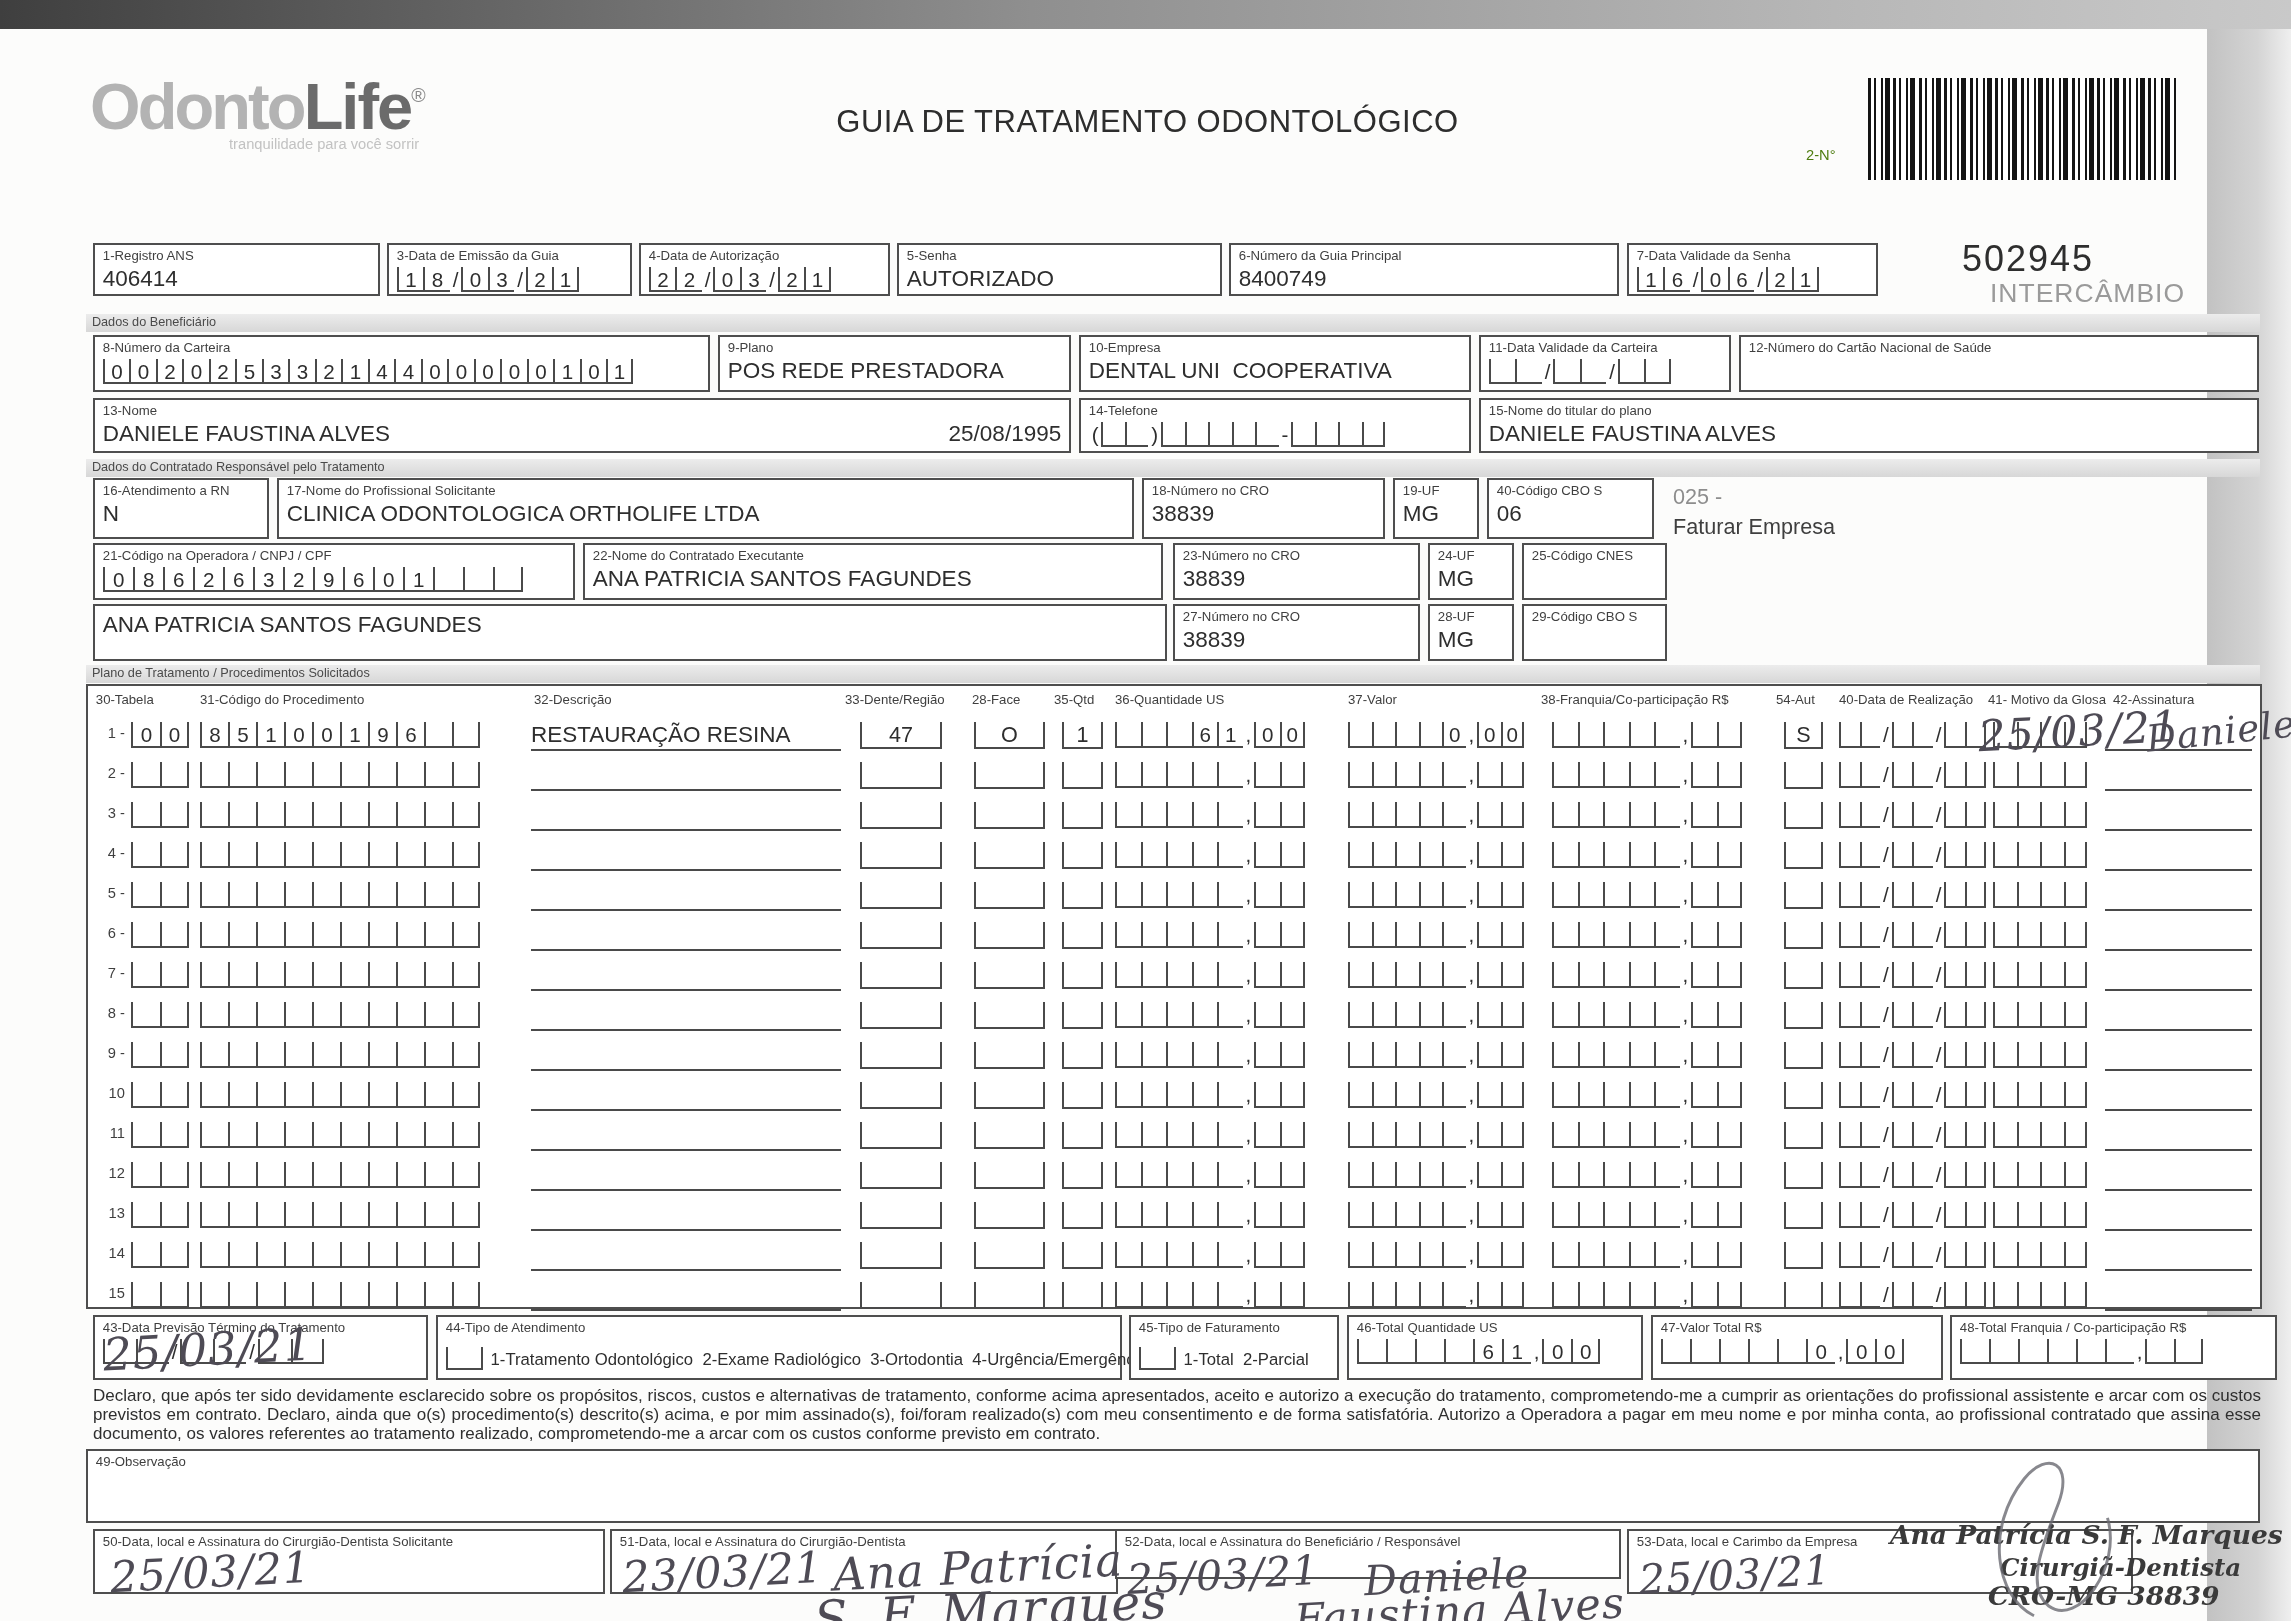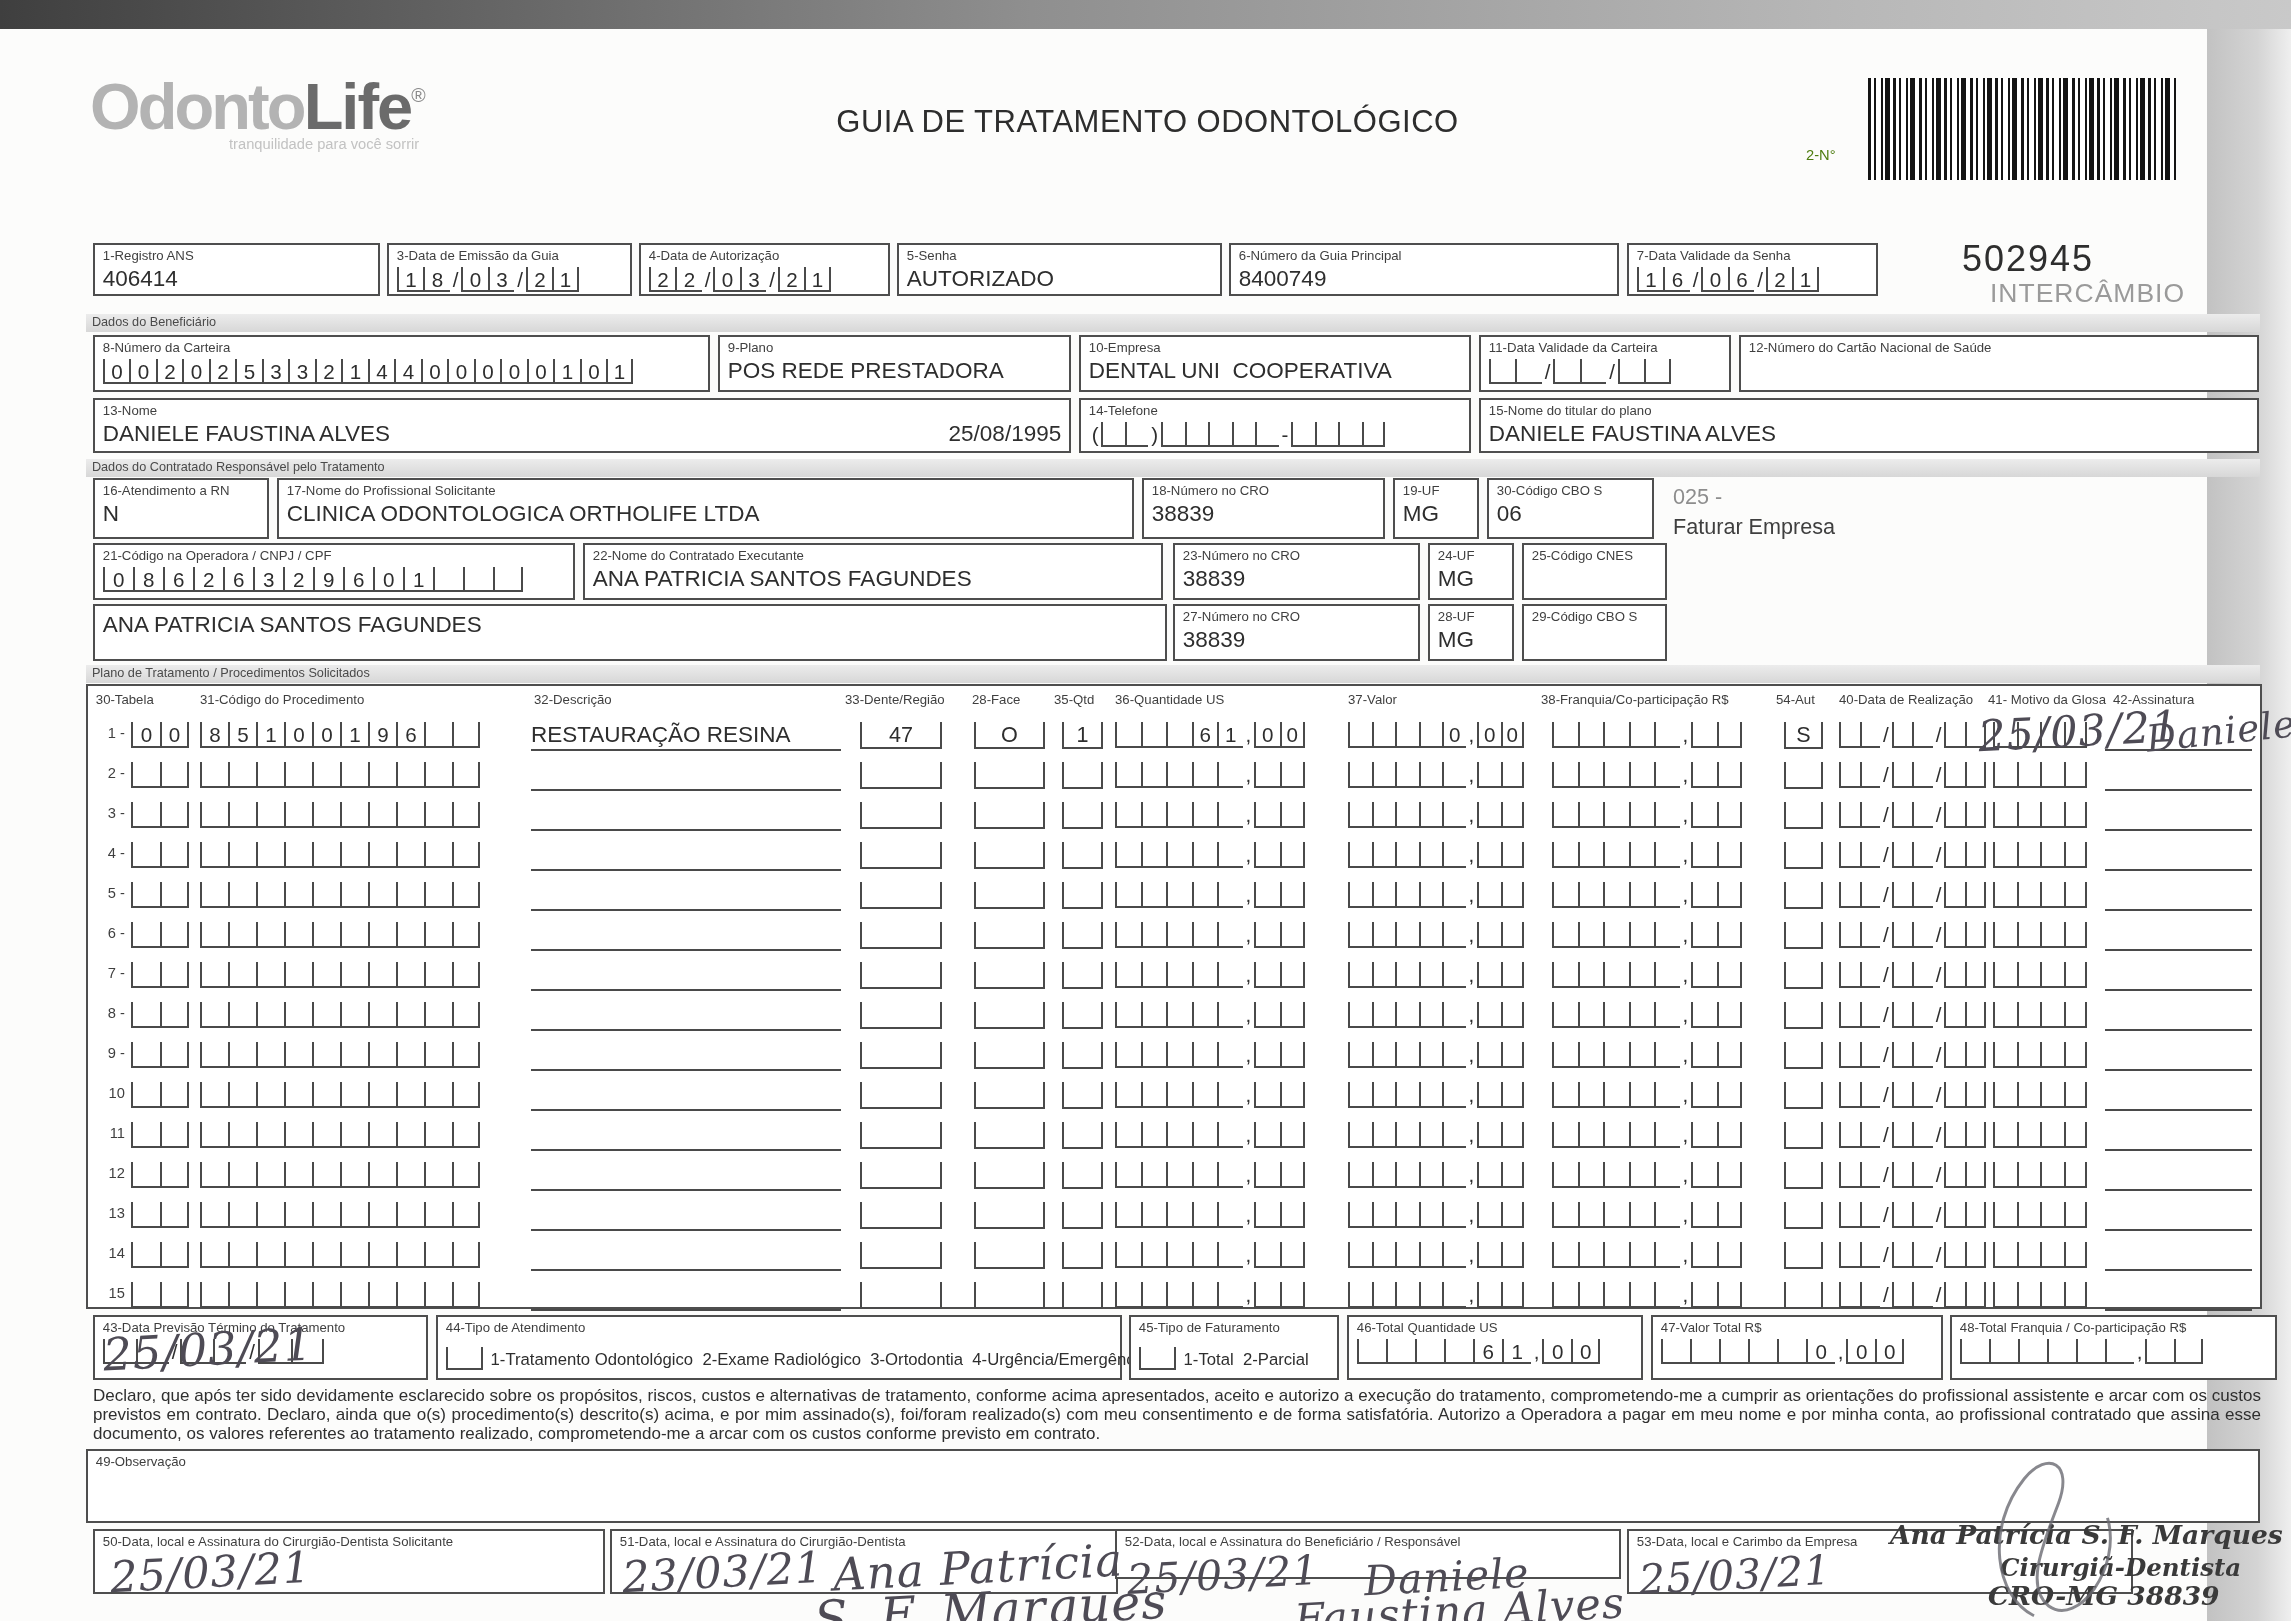--- a/index.html
+++ b/index.html
@@ -235,21 +235,21 @@
   </div>
   <div class="fieldbox" style="left:1142px;top:478px;width:243px;height:61px;">
     <div class="lbl">18-Número no CRO</div>
     <div class="val">38839</div>
   </div>
   <div class="fieldbox" style="left:1393px;top:478px;width:86px;height:61px;">
     <div class="lbl">19-UF</div>
     <div class="val">MG</div>
   </div>
   <div class="fieldbox" style="left:1487px;top:478px;width:167px;height:61px;">
-    <div class="lbl">30-Código CBO S</div>
+    <div class="lbl">40-Código CBO S</div>
     <div class="val">06</div>
   </div>
   <div class="note-code">025 -</div>
   <div class="note-text">Faturar Empresa</div>
 
   <div class="fieldbox" style="left:93px;top:543px;width:482px;height:57px;">
     <div class="lbl">21-Código na Operadora / CNPJ / CPF</div>
     <div class="comb">
         <span class="c" style="min-width: 30px;">0</span>
         <span class="c" style="min-width: 30px;">8</span>

